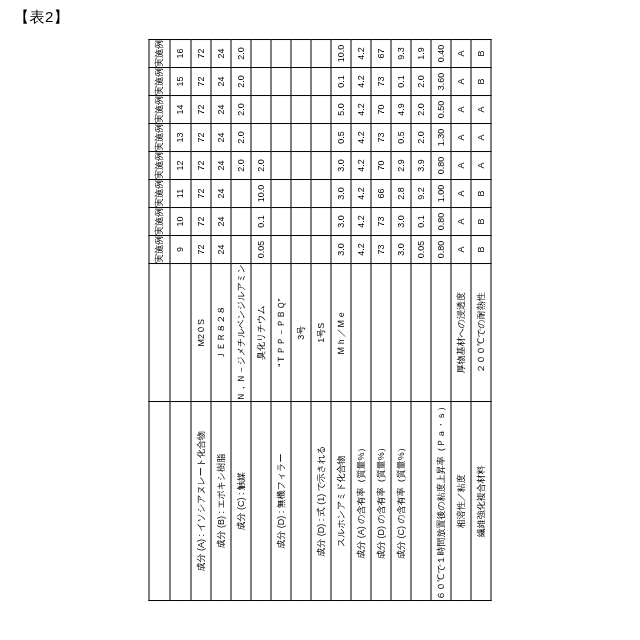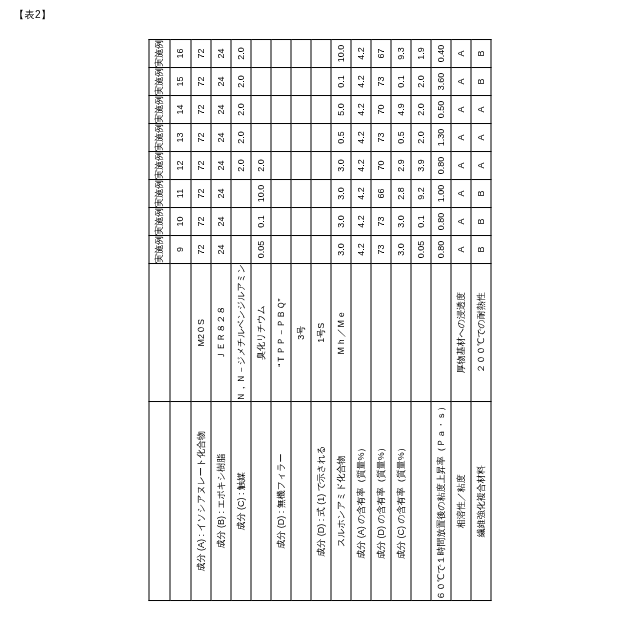--- a/index.html
+++ b/index.html
@@ -19,21 +19,21 @@
     position: absolute;
     left: 0; top: 0;
     width: 640px;
     height: 640px;
   }
   
   .caption {
     position: absolute;
     left: 14px;
     top: 8px;
-    font-size: 10px;
+    font-size: 15px;
     letter-spacing: 0.5px;
     white-space: nowrap;
   }
   
   #table-wrap {
     position: absolute;
     left: 320px;
     top: 320px;
     transform: translate(-50%, -50%) rotate(-90deg);
     transform-origin: 50% 50%;

